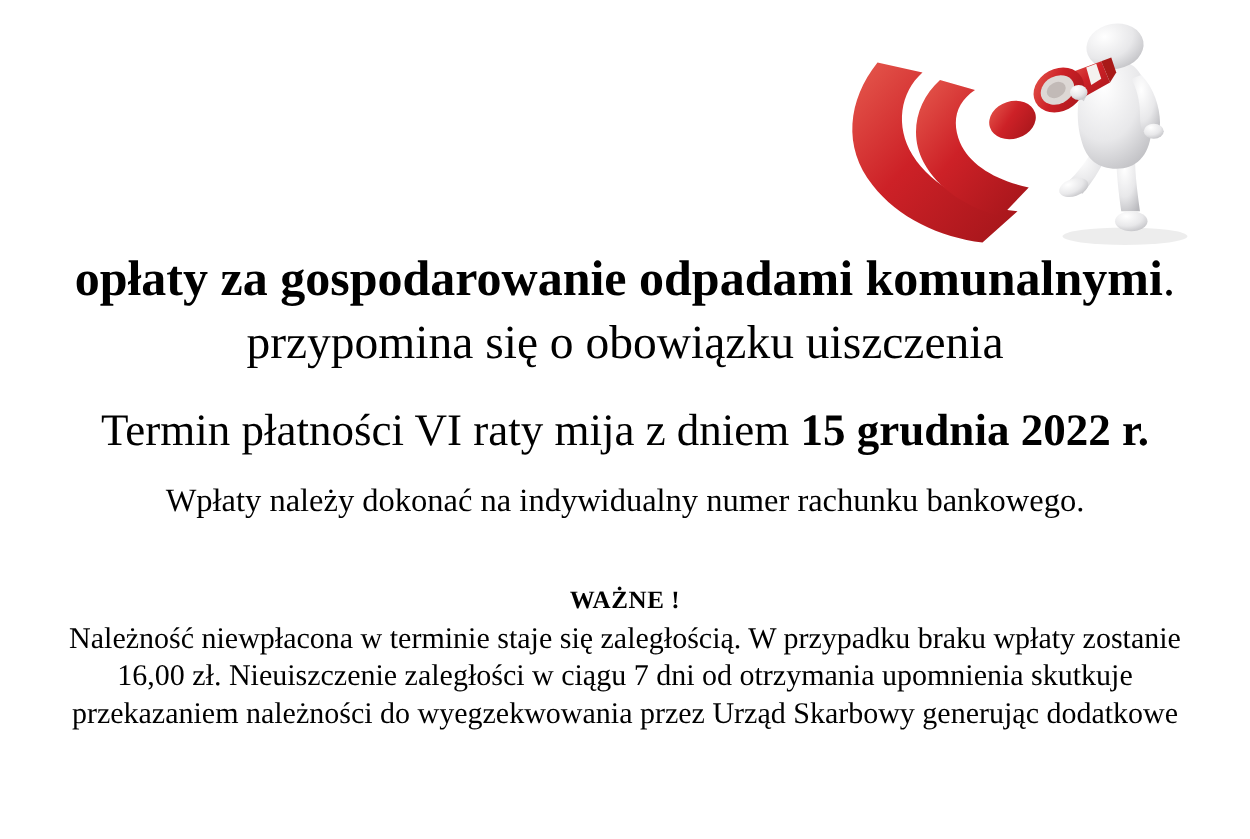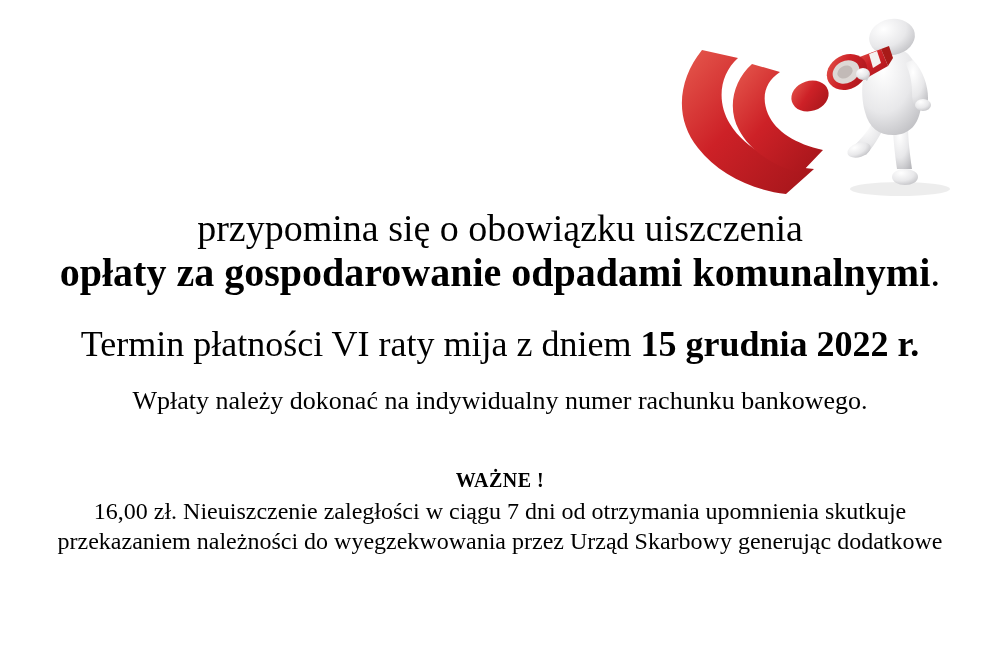--- a/index.html
+++ b/index.html
@@ -74,28 +74,29 @@
           <path d="M 209 41 L 217 38 L 221 50 L 216 58 Z" fill="#a81a18"></path>
           <ellipse cx="175" cy="64" rx="21" ry="17" transform="rotate(-28 175 64)" fill="url(#gw)"></ellipse>
           <ellipse cx="174" cy="64" rx="14" ry="11" transform="rotate(-28 174 64)" fill="#ddd8d5"></ellipse>
           <ellipse cx="173" cy="64" rx="8" ry="6" transform="rotate(-28 173 64)" fill="#c2bab7"></ellipse>
           <ellipse cx="191" cy="66" rx="7" ry="6" fill="url(#gb)"></ellipse>
         </g>
       </svg>
     </div>
   </div>
 
+  <div class="line intro2"><b>opłaty za gospodarowanie odpadami komunalnymi</b><span>.</span></div>
+
   <div class="line intro1">przypomina się o obowiązku uiszczenia</div>
-
-  <div class="line intro2"><b>opłaty za gospodarowanie odpadami komunalnymi</b><span>.</span></div>
 
   <div class="line deadline"><span>Termin płatności VI raty mija z dniem </span><b>15 grudnia 2022 r.</b></div>
 
   <div class="line payment">Wpłaty należy dokonać na indywidualny numer rachunku bankowego.</div>
 
   <div class="line important-h">WAŻNE !</div>
 
   <div class="par">
+    <div class="pline">Należność niewpłacona w terminie staje się zaległością. W przypadku braku wpłaty zostanie</div>
     <div class="pline">16,00 zł. Nieuiszczenie zaległości w ciągu 7 dni od otrzymania upomnienia skutkuje</div>
     <div class="pline">przekazaniem należności do wyegzekwowania przez Urząd Skarbowy generując dodatkowe</div>
   </div>
 
 </div>
 
 </body></html>

